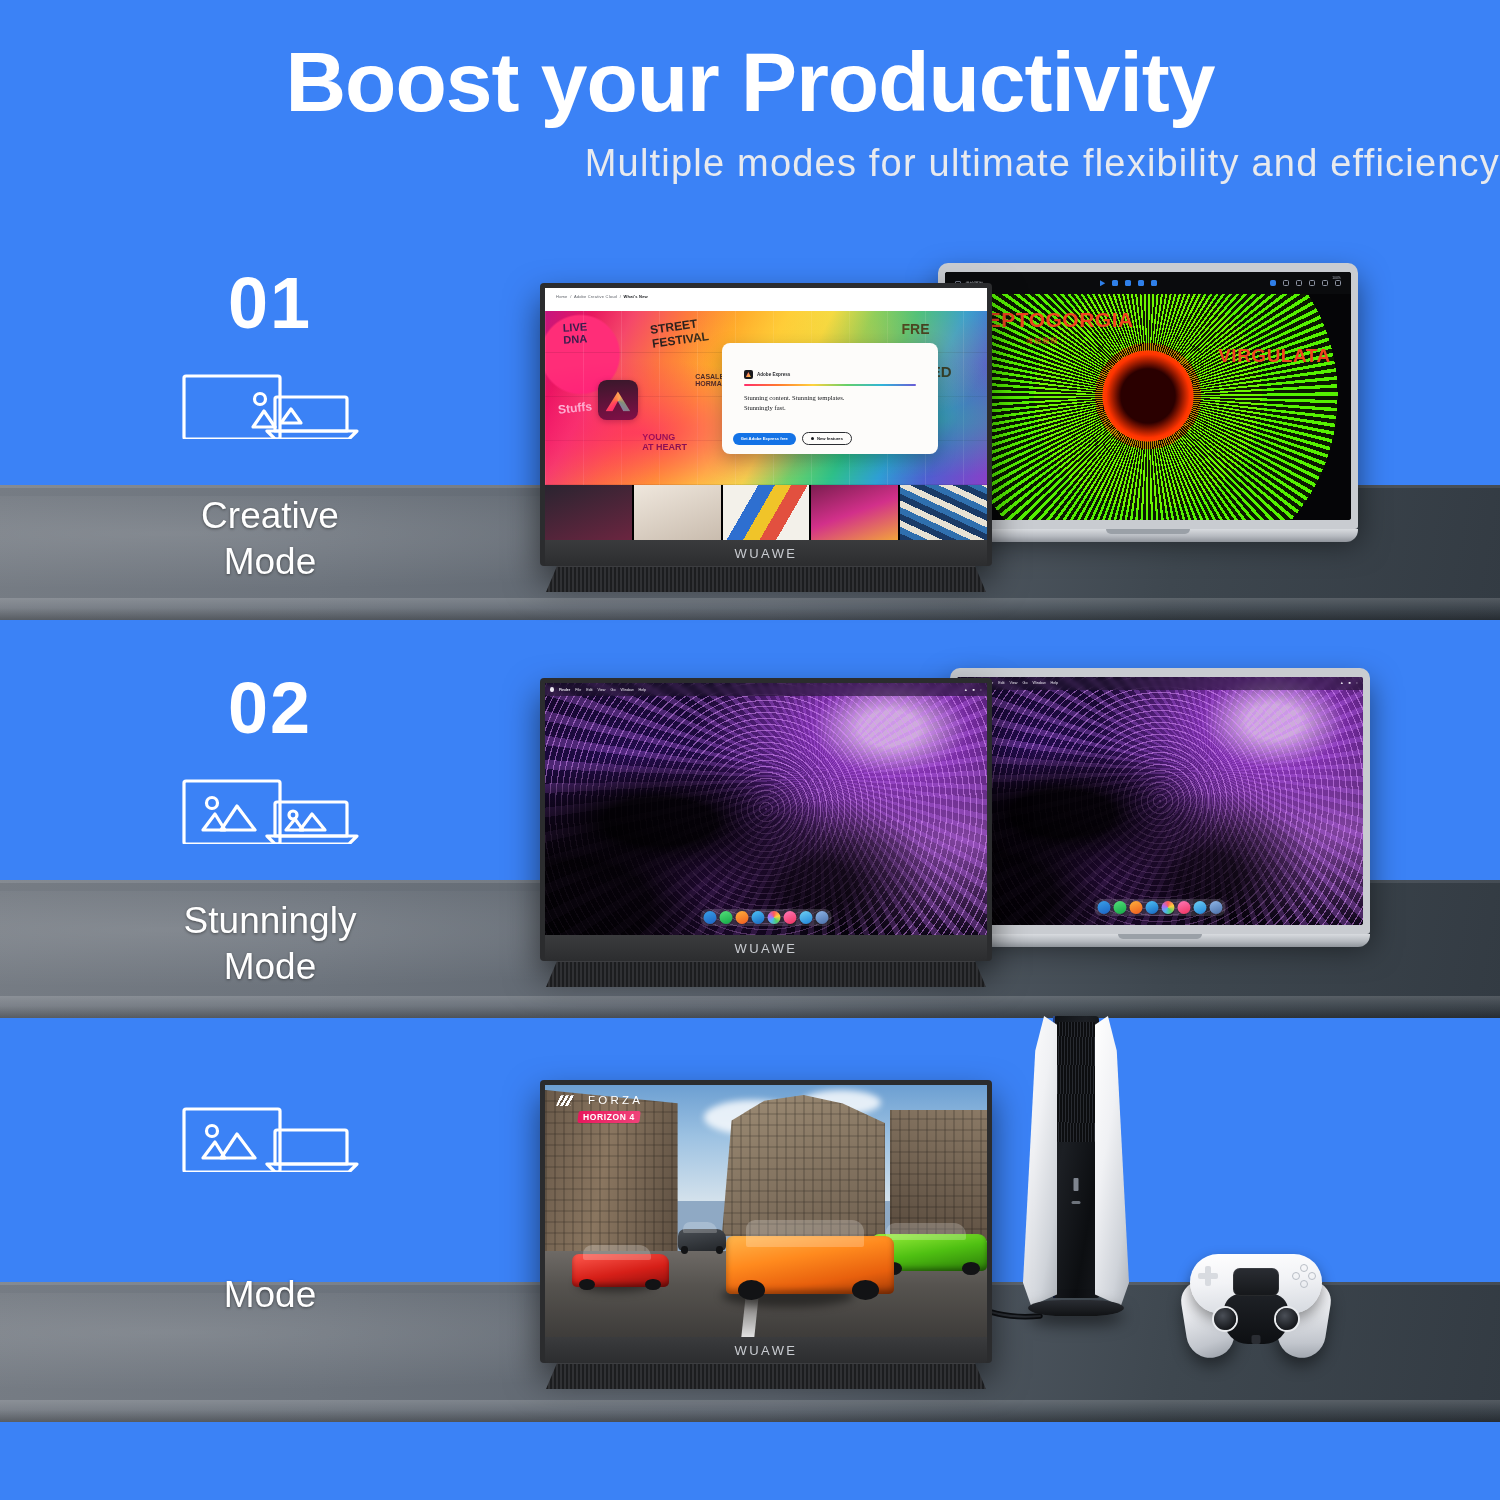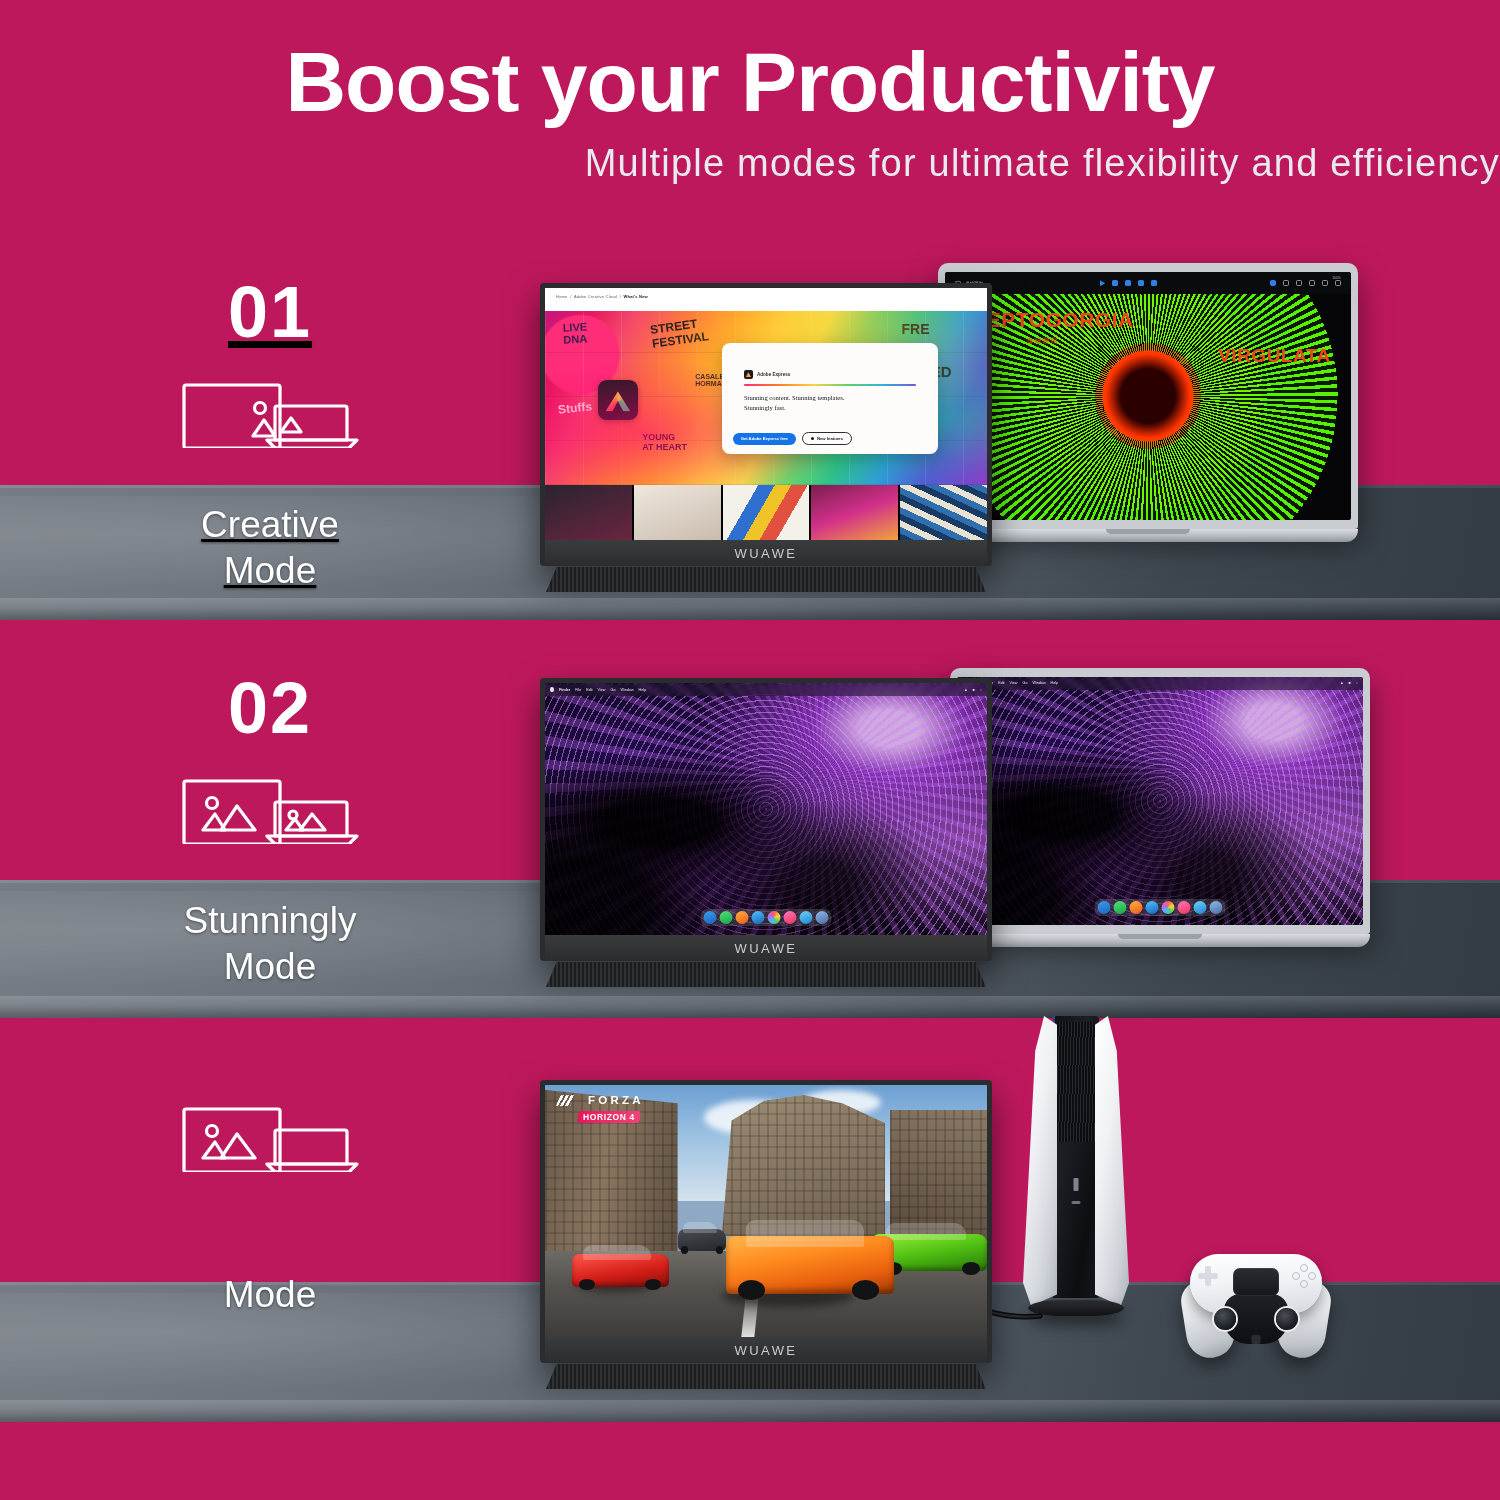--- a/index.html
+++ b/index.html
@@ -3,21 +3,21 @@
 <meta charset="utf-8">
 <style>
   * { margin:0; padding:0; box-sizing:border-box; }
   html,body { width:1500px; height:1500px; }
   body {
     background:#12161c;
     font-family:"Liberation Sans", sans-serif;
     overflow:hidden;
     position:relative;
   }
-  .page { position:relative; width:1500px; height:1500px; background:#be185d; overflow:hidden; }
+  .page { position:relative; width:1500px; height:1500px; background:#3b82f6; overflow:hidden; }
 
   
   .header { position:absolute; top:0; left:0; width:1500px; text-align:center; z-index:30; }
   .title {
     font-size:84px; font-weight:bold; color:#ffffff; letter-spacing:-1px;
     margin-top:38px; line-height:1.05; white-space:nowrap;
   }
   .subtitle {
     font-size:38px; color:#e8eaee; margin-top:16px; font-weight:400;
     letter-spacing:1.2px; white-space:nowrap;text-align:right;
@@ -40,21 +40,21 @@
   .band .sheen {
     position:absolute; left:0; top:8%; width:62%; height:70%;
     background:radial-gradient(ellipse at 18% 40%,rgba(255,255,255,.13),rgba(255,255,255,0) 70%);
   }
   #band1 { top:485px; height:135px; }
   #band2 { top:880px; height:138px; }
   #band3 { top:1282px; height:140px; }
 
   
   .mode-col { position:absolute; width:330px; left:105px; z-index:20; text-align:center; }
-  #col1 { top:276px;text-decoration:underline; }
+  #col1 { top:267px; }
   #col2 { top:672px; }
   #col3 { top:1072px; }
   .mode-num {
     font-size:72px; font-weight:bold; color:#ffffff; line-height:1;
     letter-spacing:2px;
   }
   .mode-icon { margin-top:30px; height:70px; display:flex; align-items:flex-end; justify-content:center; }
   .mode-label {
     margin-top:54px; font-size:37px; color:#ffffff; line-height:1.25; font-weight:400;
     text-shadow:0 1px 3px rgba(0,0,0,.45);
@@ -283,21 +283,21 @@
     box-shadow:inset 0 -3px 5px rgba(0,0,0,.35); }
   .car-green { background:linear-gradient(170deg,#9cf03c 0%,#4fc012 50%,#2a7a08 100%);
     box-shadow:inset 0 -3px 5px rgba(0,0,0,.35); }
   .car-dark { background:linear-gradient(170deg,#4a4f55,#23262a); }
   .wheel { position:absolute; bottom:-10%; width:16%; height:34%; border-radius:50%; background:#121315; }
   .fz-logo { position:absolute; left:2.5%; top:4%; }
   .fz-f { display:flex; align-items:center; gap:4px; }
   .fz-chev { width:18px; height:11px;
     background:repeating-linear-gradient(118deg,#fff 0 2.6px,transparent 2.6px 4.4px);
     clip-path:polygon(22% 0,100% 0,78% 100%,0 100%); }
-  .fz-word { font-size:11.5px; font-weight:bold; color:#fff; letter-spacing:3.2px; line-height:1;padding-left:10px; }
+  .fz-word { font-size:11.5px; font-weight:normal; color:#fff; letter-spacing:3.2px; line-height:1;padding-left:10px; }
   .fz-badge { margin-top:2.5px; margin-left:22px; background:linear-gradient(90deg,#e8175d,#f0437a);
     color:#fff; font-size:8.5px; font-weight:bold; letter-spacing:.6px; padding:1.2px 5px;
     border-radius:2px; display:inline-block; transform:skewX(-7deg); }
   .fz-badge span { display:inline-block; transform:skewX(7deg); }
 
   
   .cable { position:absolute; z-index:11; }
   .cable svg { display:block; overflow:visible; }
 
   

